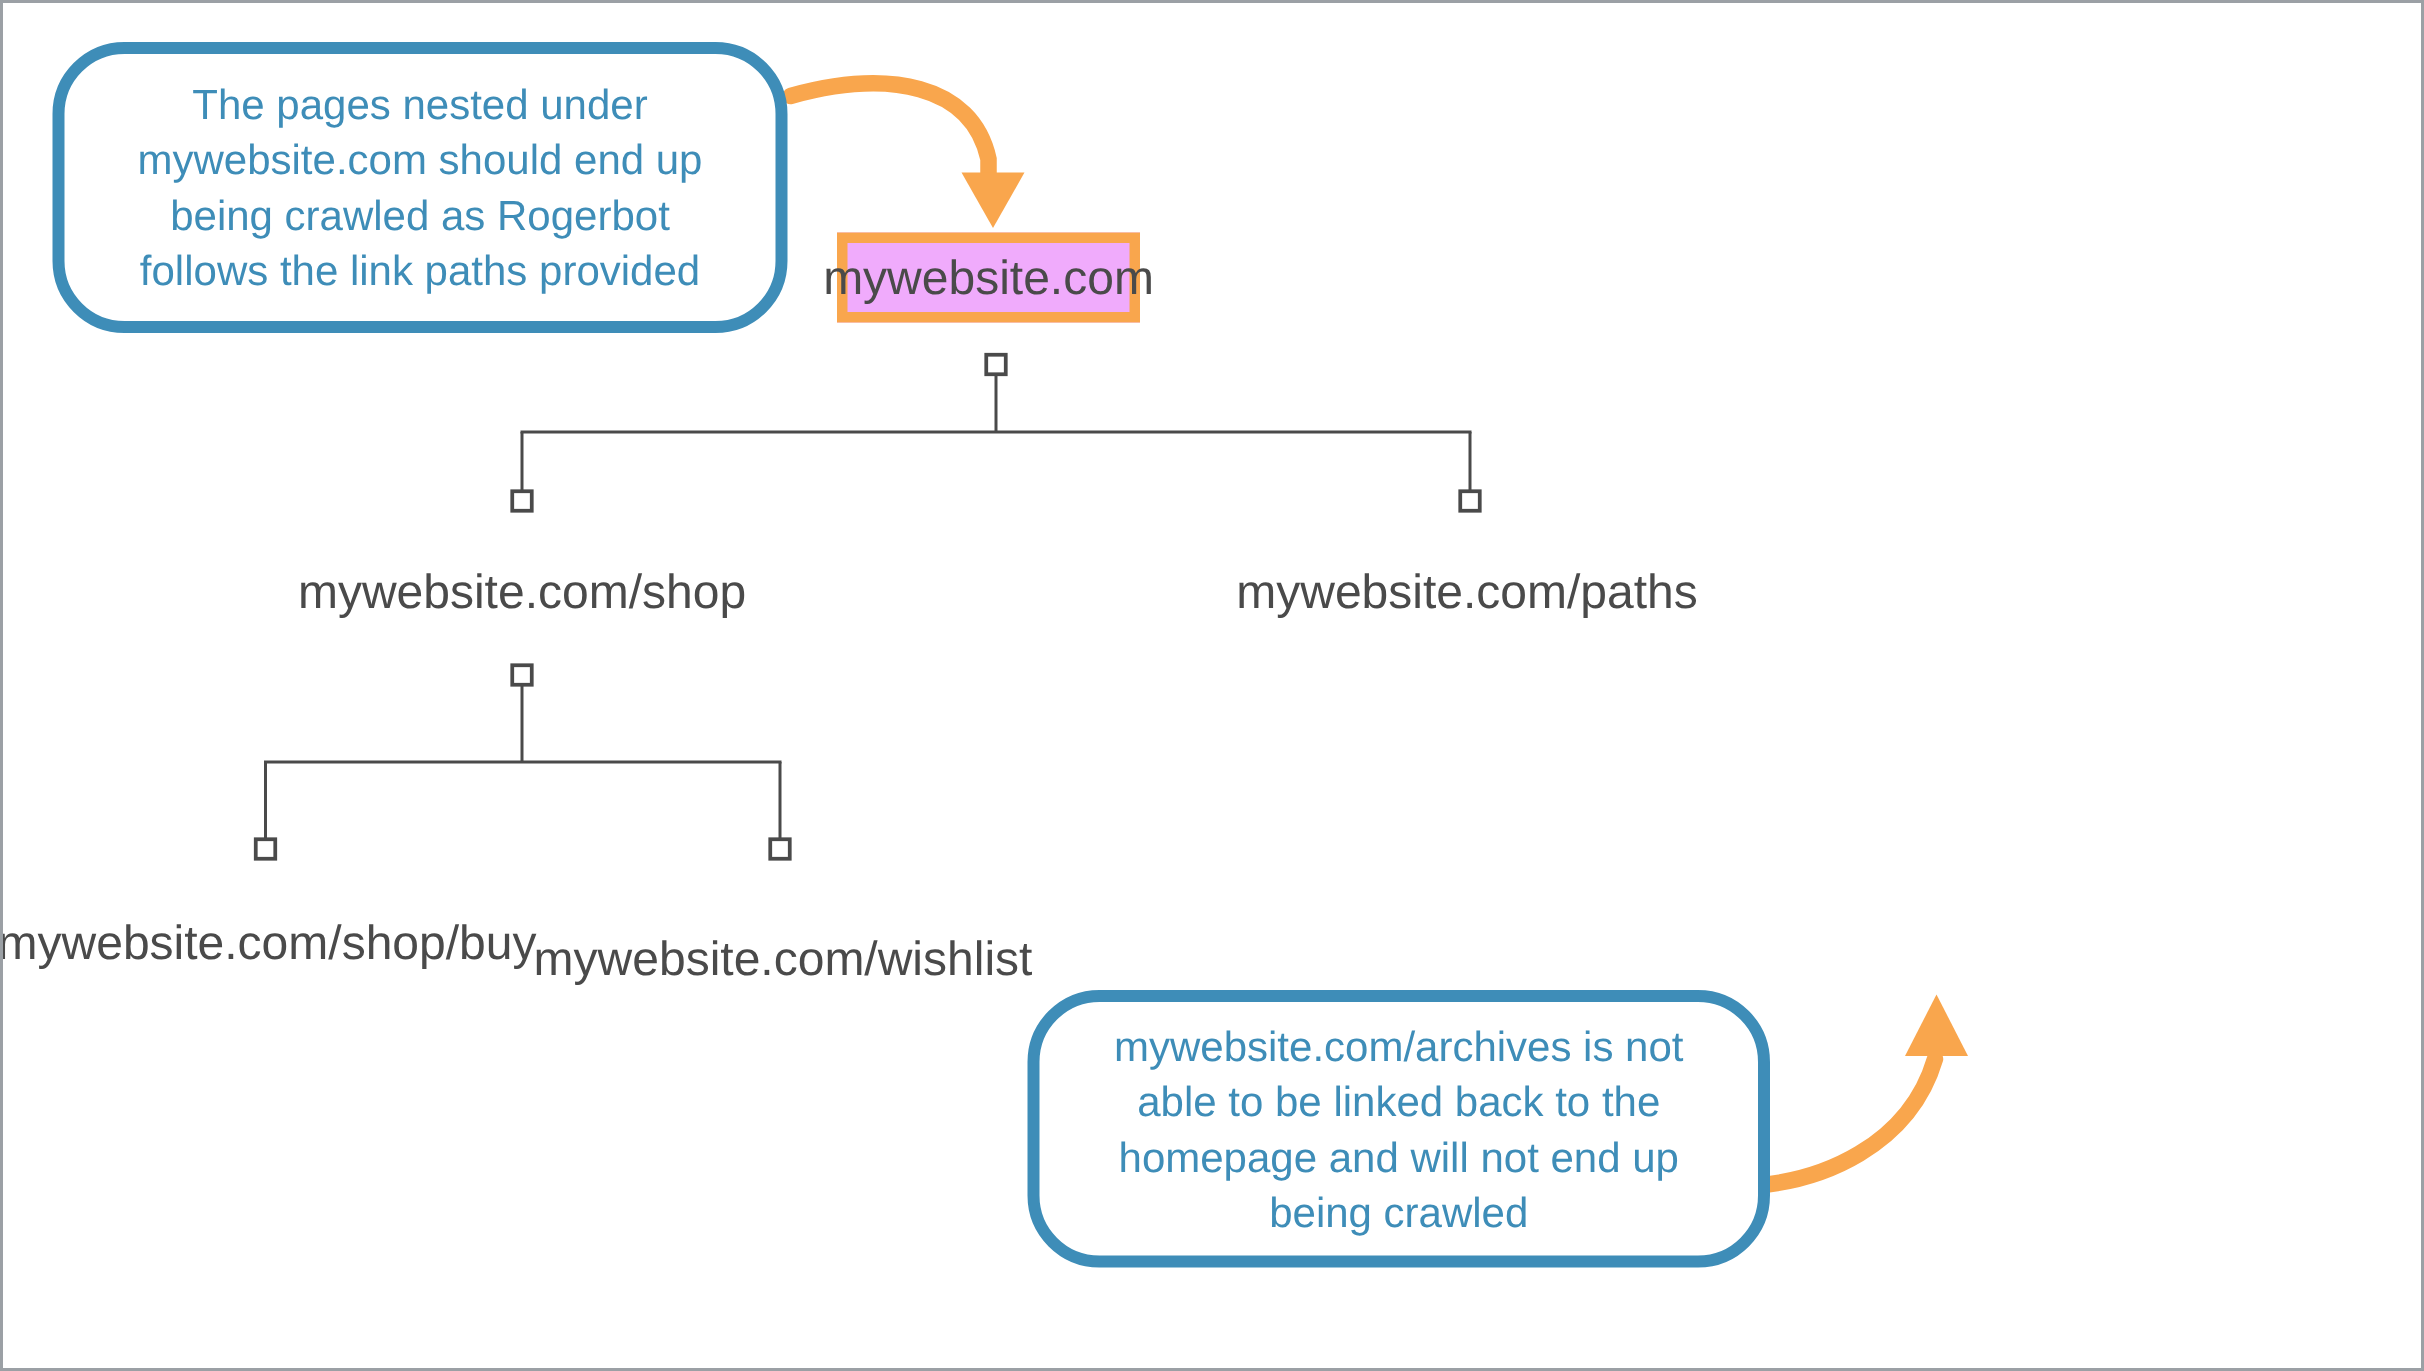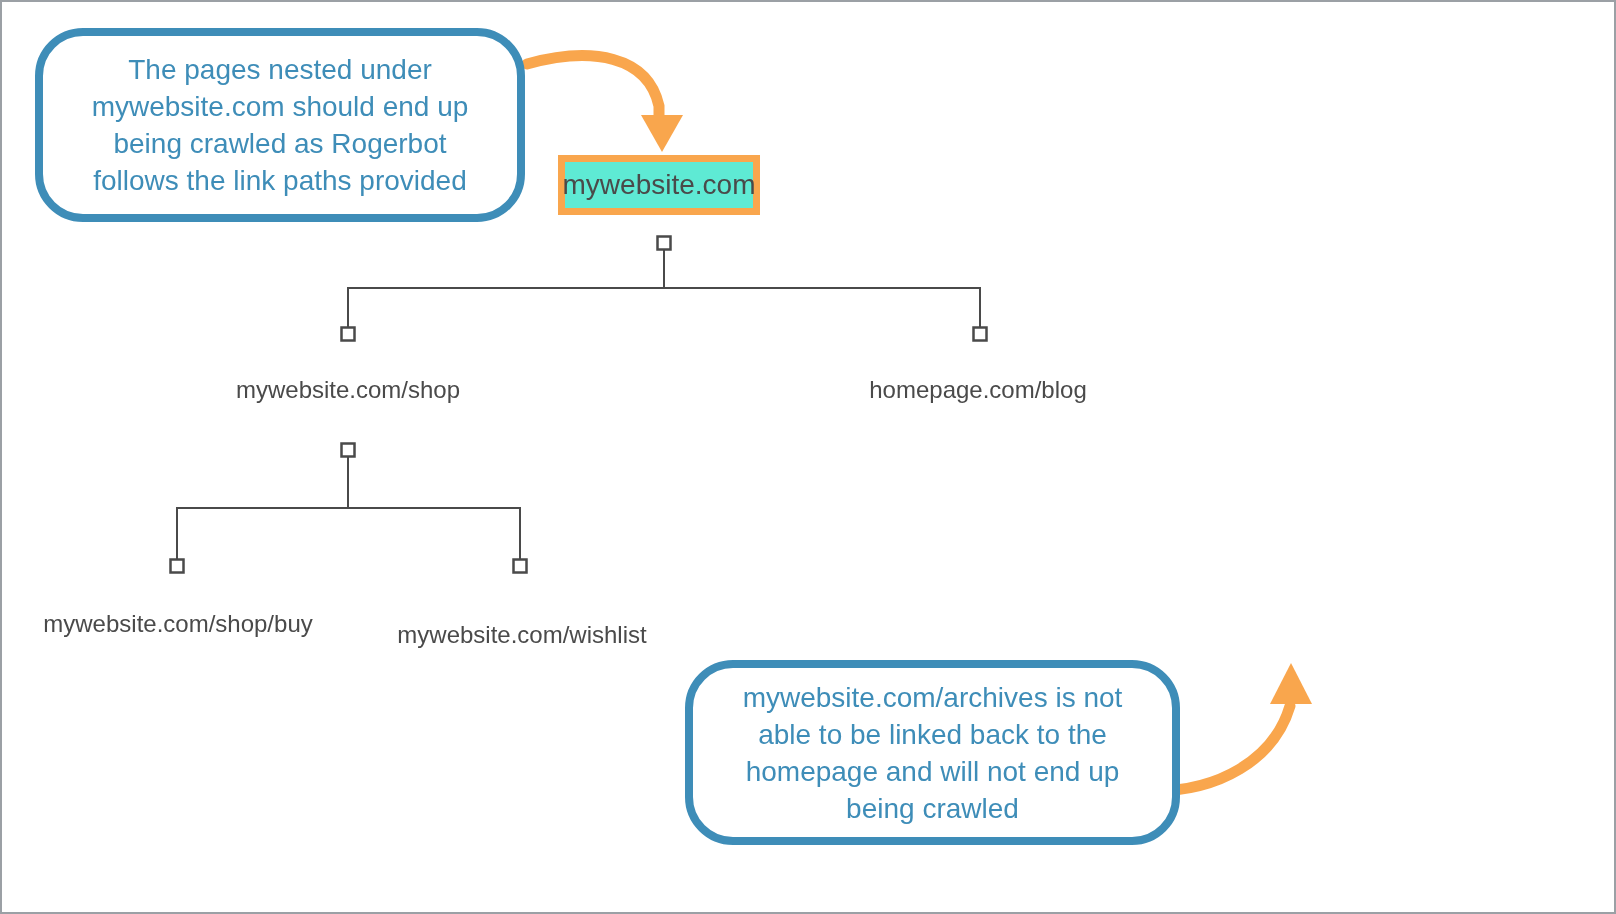--- a/index.html
+++ b/index.html
@@ -46,35 +46,35 @@
     justify-content: center;
     z-index: 2;
     padding: 0 12px;
   }
   .callout1 { left: 35px;  top: 28px;  width: 490px; height: 194px; }
   .callout2 { left: 653px; top: 660px; width: 495px; height: 185px; margin-left: 32px; }
   .node-box {
     position: absolute;
     box-sizing: border-box;
     border: 7px solid #F9A64D;
-    background: #5eead4;
+    background: #f0abfc;
     color: #4A4A4A;
-    font-size: 28px;
+    font-size: 32px;
     display: flex;
     align-items: center;
     justify-content: center;
     z-index: 3;
   }
   .node-box.root     { left: 558px;  top: 155px; width: 202px; height: 60px; }
   .node-box.archives { left: 1173px; top: 591px; width: 318px; height: 69px; }
   .node-label {
     position: absolute;
     transform: translateX(-50%);
     color: #4A4A4A;
-    font-size: 24px;
+    font-size: 32px;
     white-space: nowrap;
     z-index: 2;
     text-align: center;
   }
   .label-shop     { left: 348px; top: 376px; }
   .label-blog     { left: 978px; top: 376px; }
   .label-shop-buy { left: 178px; top: 610px; }
   .label-wishlist { left: 522px; top: 621px; }
 </style>
 </head>
@@ -126,20 +126,20 @@
   <div class="callout callout2">mywebsite.com/archives is not
 able to be linked back to the
 homepage and will not end up
 being crawled</div>
 
   <div class="node-box root">mywebsite.com</div>
 
 
   <div class="node-label label-shop">mywebsite.com/shop</div>
 
-  <div class="node-label label-blog">homepage.com/blog</div>
+  <div class="node-label label-blog">mywebsite.com/paths</div>
 
   <div class="node-label label-shop-buy">mywebsite.com/shop/buy</div>
 
   <div class="node-label label-wishlist">mywebsite.com/wishlist</div>
 
   <div class="frame"></div>
 </div>
 
 </body></html>

